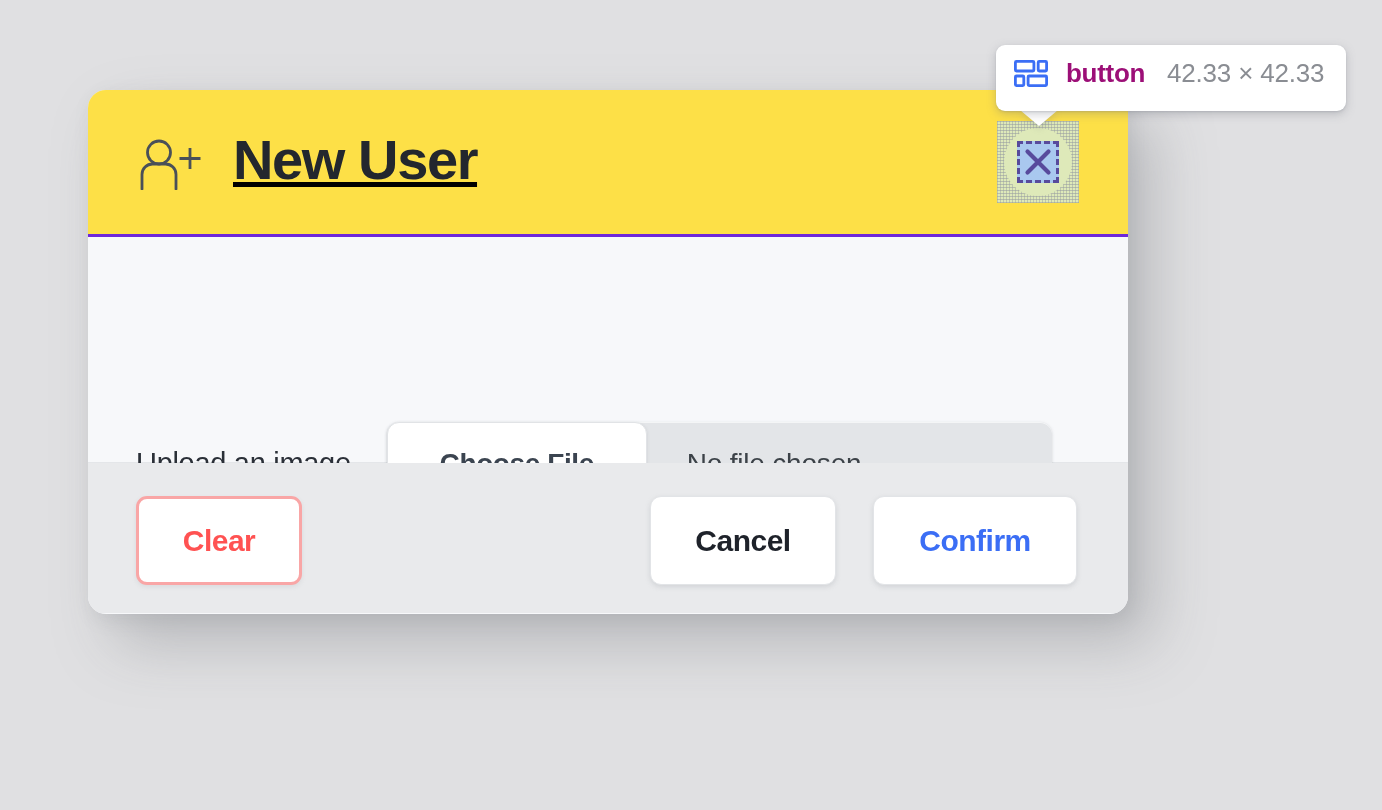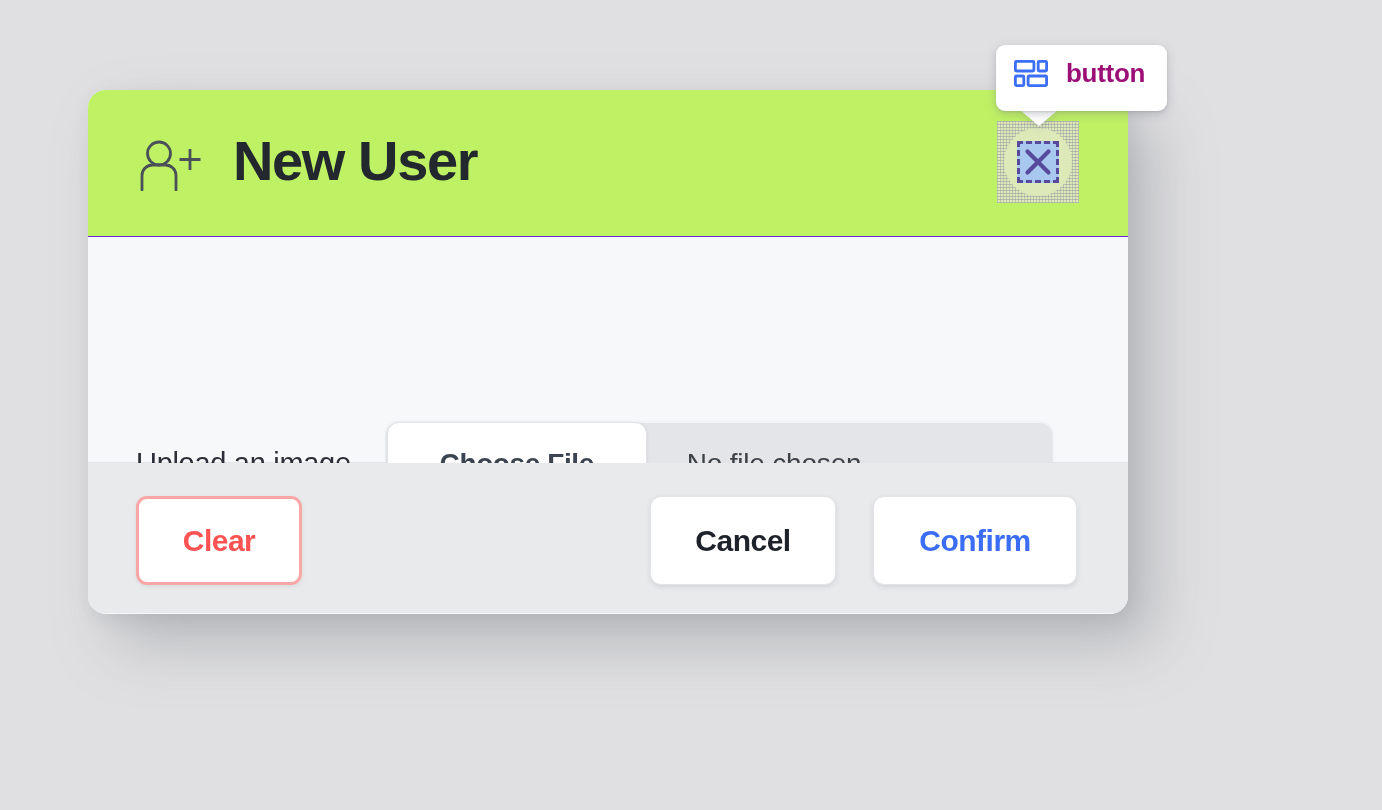--- a/index.html
+++ b/index.html
@@ -29,25 +29,26 @@
     overflow: hidden;
     background: #f7f8fa;
     box-shadow: 26px 30px 60px rgba(120,124,130,0.38),
                 4px 6px 18px rgba(120,124,130,0.16);
   }
 
   
   .card-header {
     position: relative;
     height: 147px;
-    background: #bef264;
-    border-bottom: 1px solid #6d28d9;
+    background: #fde047;
+    border-bottom: 3px solid #6d28d9;
     display: flex;
     align-items: center;
     padding: 0 48px;
+    text-decoration: underline;
   }
 
   .user-add-icon {
     width: 64px;
     height: 52px;
     flex: 0 0 auto;
     margin-left: 2px;
     margin-top: 4px;
   }
 
@@ -333,13 +334,14 @@
 
 <div class="inspector-arrow"></div>
 <div class="inspector">
   <svg class="layout-icon" viewBox="0 0 34 27">
     <rect x="1.4" y="1.4" width="18.5" height="9.6" rx="1" fill="none" stroke="#3b6ef5" stroke-width="2.8"></rect>
     <rect x="24.2" y="1.4" width="8.4" height="9.6" rx="1" fill="none" stroke="#3b6ef5" stroke-width="2.8"></rect>
     <rect x="1.4" y="16.0" width="8.4" height="9.6" rx="1" fill="none" stroke="#3b6ef5" stroke-width="2.8"></rect>
     <rect x="14.1" y="16.0" width="18.5" height="9.6" rx="1" fill="none" stroke="#3b6ef5" stroke-width="2.8"></rect>
   </svg>
   <span class="insp-tag">button</span>
+  <span class="insp-dims">42.33 × 42.33</span>
 </div>
 
 </body></html>

